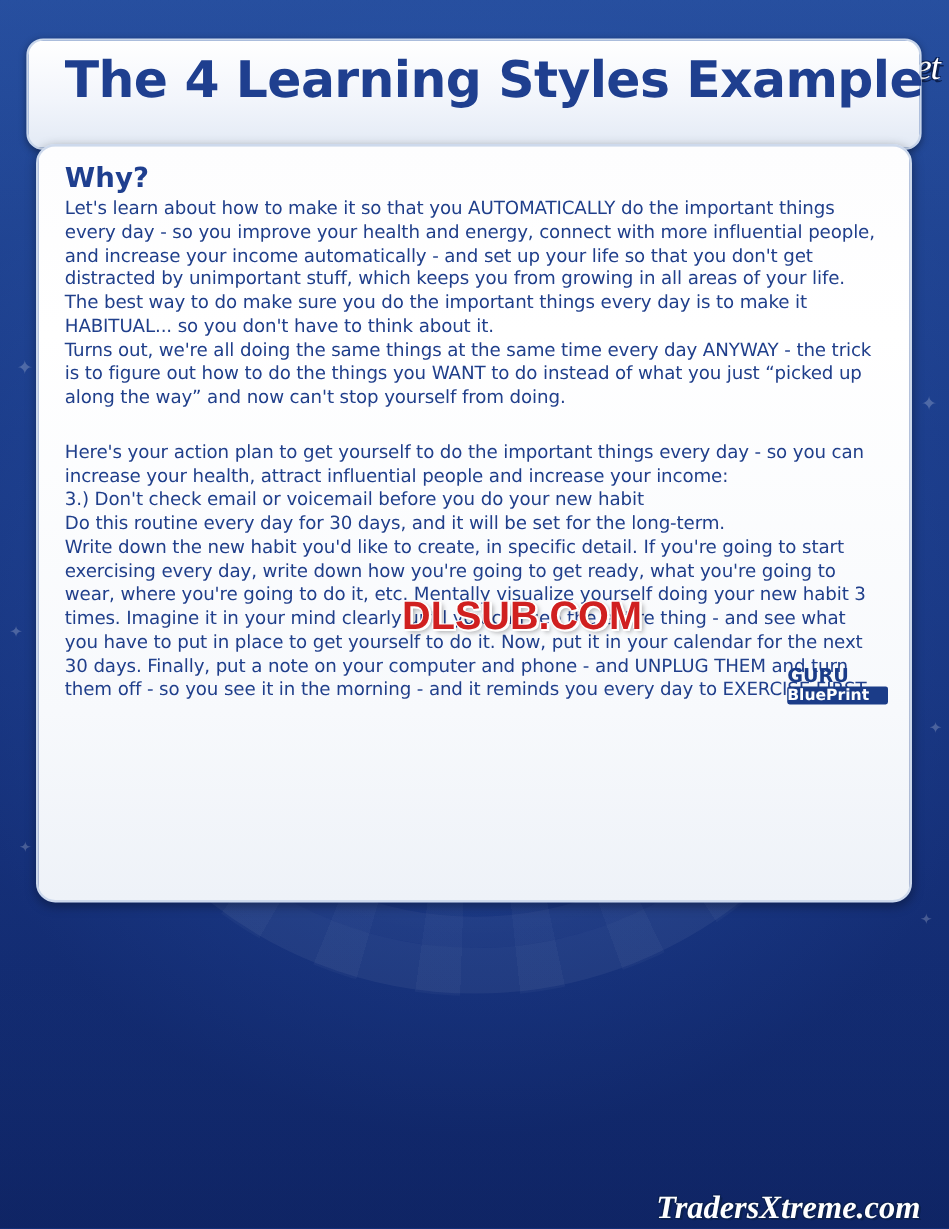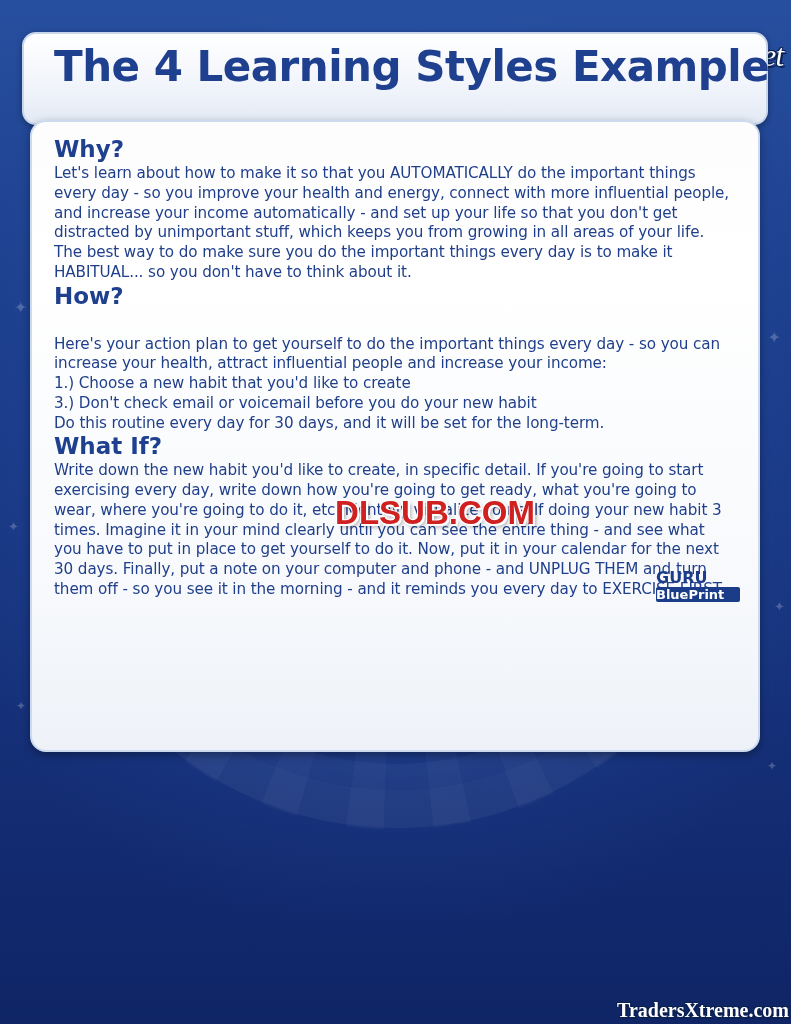--- a/index.html
+++ b/index.html
@@ -129,24 +129,24 @@
   .badge .g1{
     font-family:"DejaVu Sans", sans-serif;font-weight:bold;font-size:16px;color:#1b3c88;line-height:1;
   }
   .badge .g2{
     background:#1b3c88;color:#ffffff;font-family:"DejaVu Sans", sans-serif;font-weight:bold;
     font-size:13px;line-height:15px;border-radius:2px;margin-top:1px;
   }
 
   
   .bottombrand{
-    position:absolute;right:2px;bottom:2px;
+    position:absolute;right:24px;bottom:2px;
     font-family:"Liberation Serif", serif;
-    font-weight:bold;
-    font-size:20px;
+    font-weight:bold;font-style:italic;
+    font-size:27px;
     color:#ffffff;
     text-shadow:2px 2px 0 #0b2050, -1px -1px 0 #0b2050, 1px -1px 0 #0b2050, -1px 1px 0 #0b2050;
     white-space:nowrap;
   }
 </style>
 </head>
 <body>
 
 <div class="page">
 
@@ -167,28 +167,26 @@
     <div class="titletext">The 4 Learning Styles Example</div>
   </div>
 
   <div class="card">
     <div class="card-inner">
 
       <h2 class="sect">Why?</h2>
       <p class="body">Let's learn about how to make it so that you AUTOMATICALLY do the important things every day - so you improve your health and energy, connect with more influential people, and increase your income automatically - and set up your life so that you don't get distracted by unimportant stuff, which keeps you from growing in all areas of your life.</p>
 
       <p class="body">The best way to do make sure you do the important things every day is to make it HABITUAL... so you don't have to think about it.</p>
+      <p class="body">Turns out, we're all doing the same things at the same time every day ANYWAY - the trick is to figure out how to do the things you WANT to do instead of what you just “picked up along the way” and now can't stop yourself from doing.</p>
 
-      <h2 class="sect sect-gap">How?</h2>
       <p class="body" style="margin-top:26px;">Here's your action plan to get yourself to do the important things every day - so you can increase your health, attract influential people and increase your income:</p>
-      <p class="body">1.) Choose a new habit that you'd like to create</p>
       <p class="body">3.) Don't check email or voicemail before you do your new habit</p>
       <p class="body">Do this routine every day for 30 days, and it will be set for the long-term.</p>
 
-      <h2 class="sect sect-gap">What If?</h2>
       <p class="body">Write down the new habit you'd like to create, in specific detail. If you're going to start exercising every day, write down how you're going to get ready, what you're going to wear, where you're going to do it, etc. Mentally visualize yourself doing your new habit 3 times. Imagine it in your mind clearly until you can see the entire thing - and see what you have to put in place to get yourself to do it. Now, put it in your calendar for the next 30 days. Finally, put a note on your computer and phone - and UNPLUG THEM and turn them off - so you see it in the morning - and it reminds you every day to EXERCISE FIRST.</p>
 
       <div class="badge">
         <div class="g1">GURU</div>
         <div class="g2">BluePrint</div>
       </div>
 
     </div>
 
     <div class="watermark">DLSUB.COM</div>

